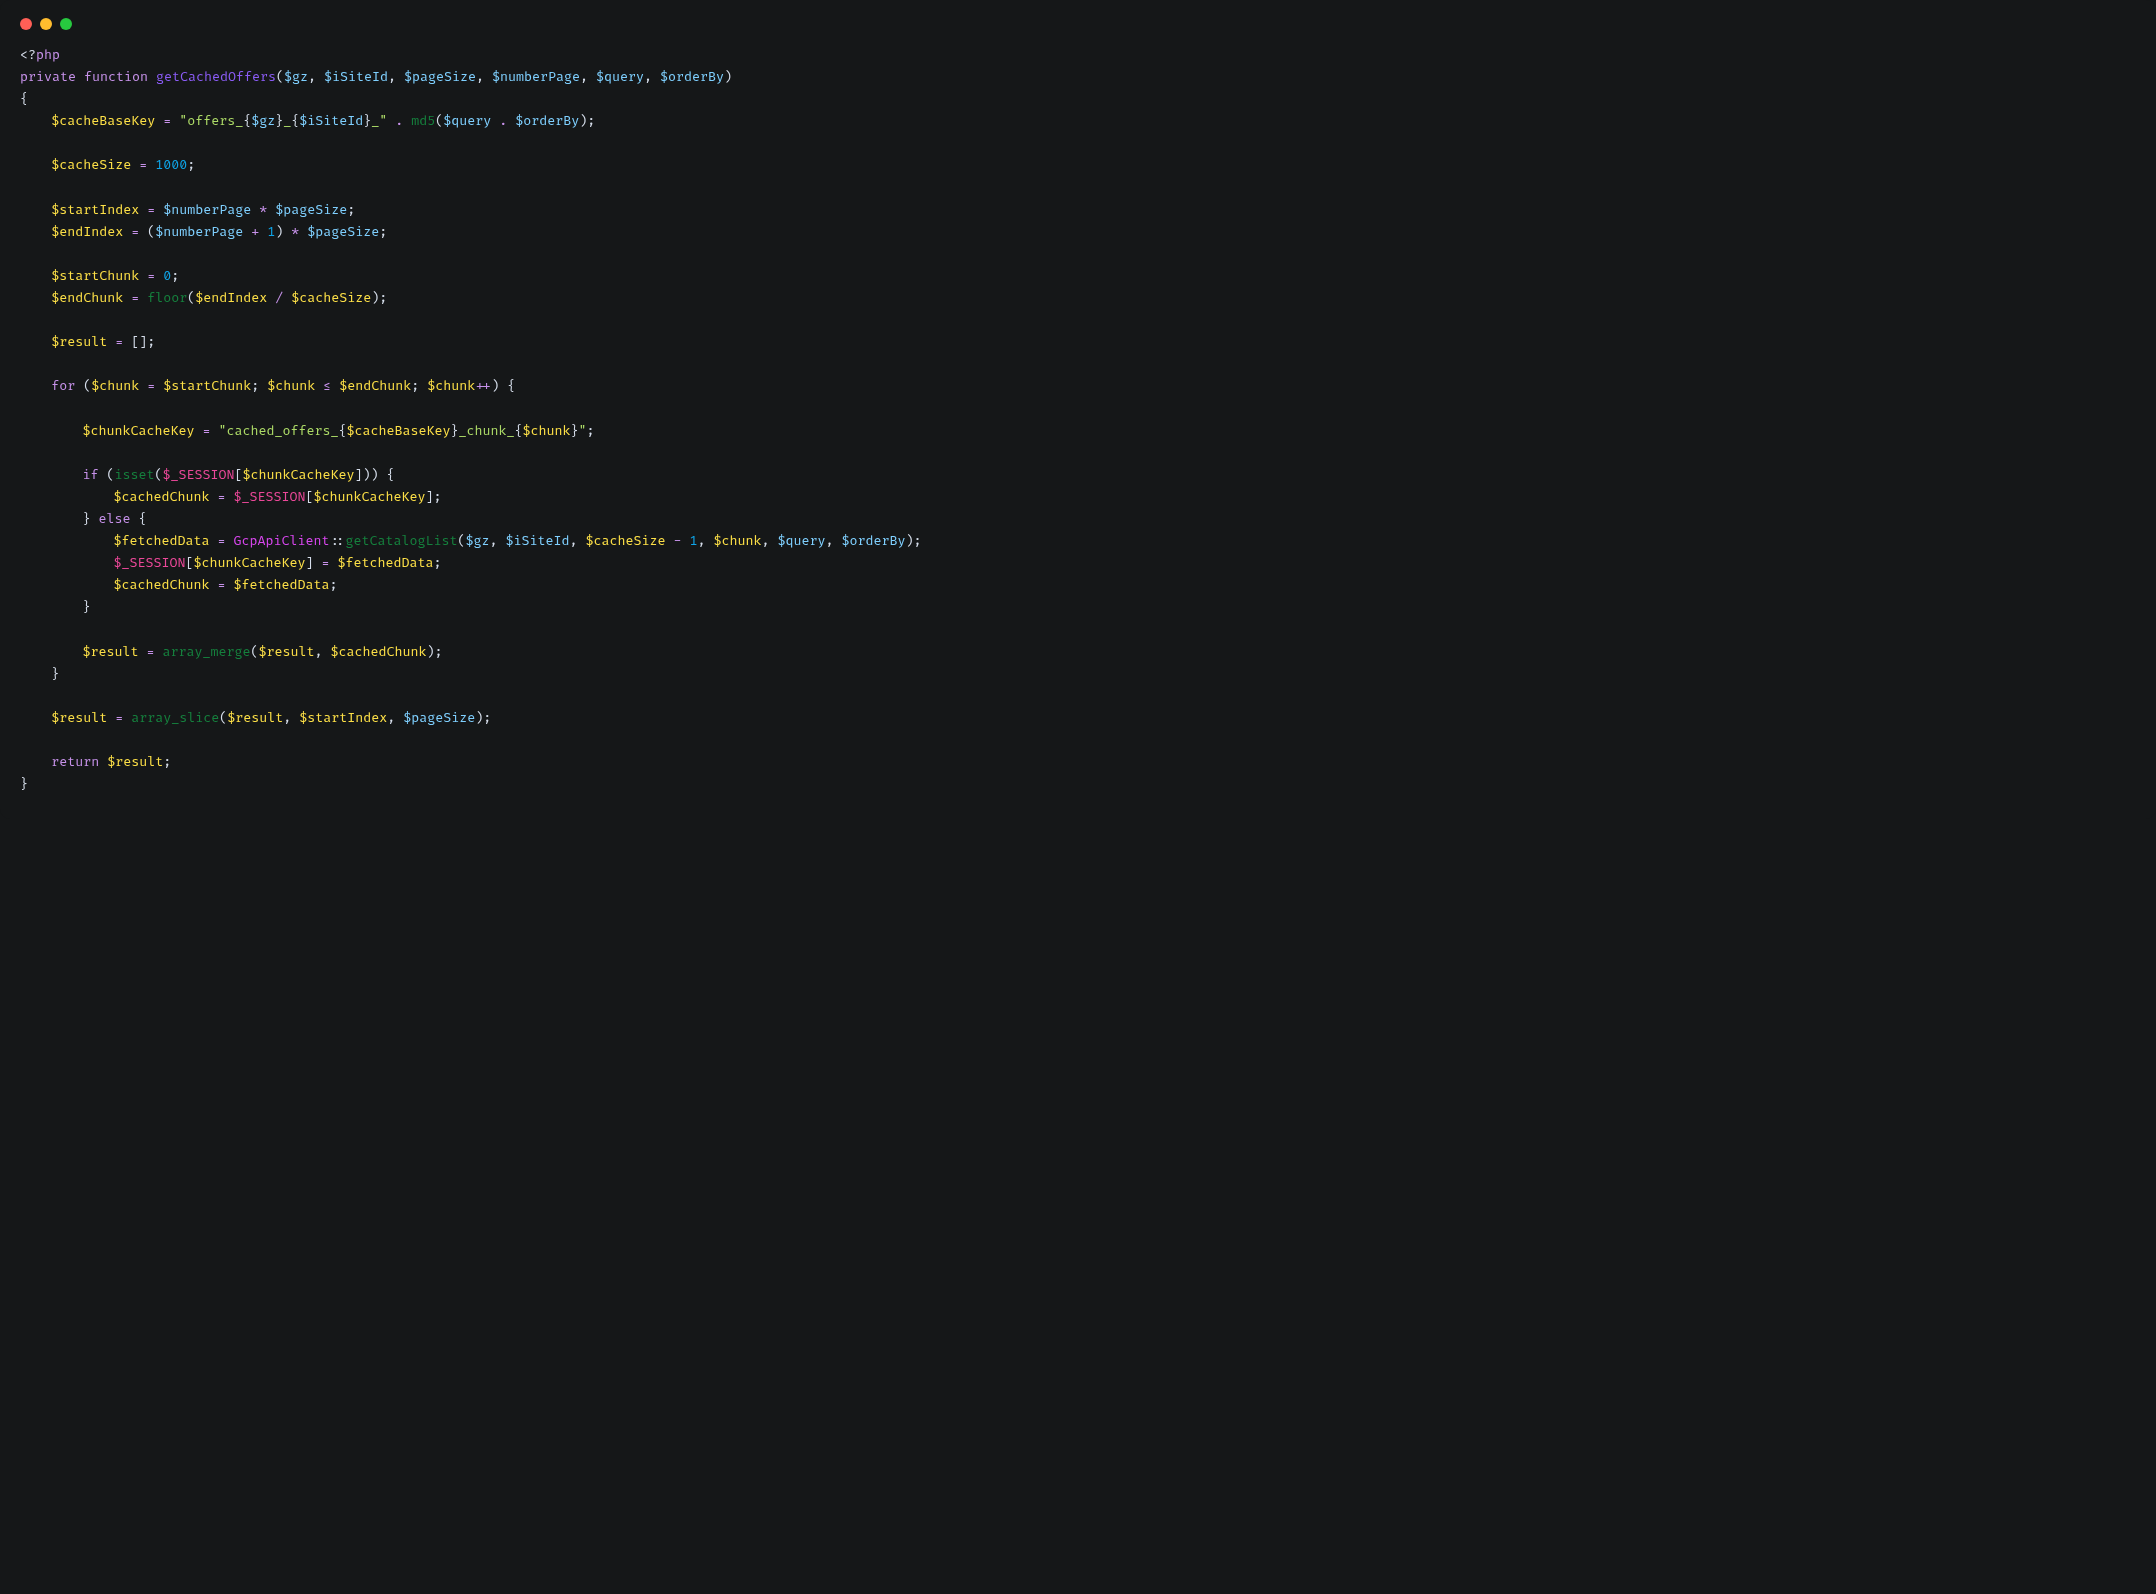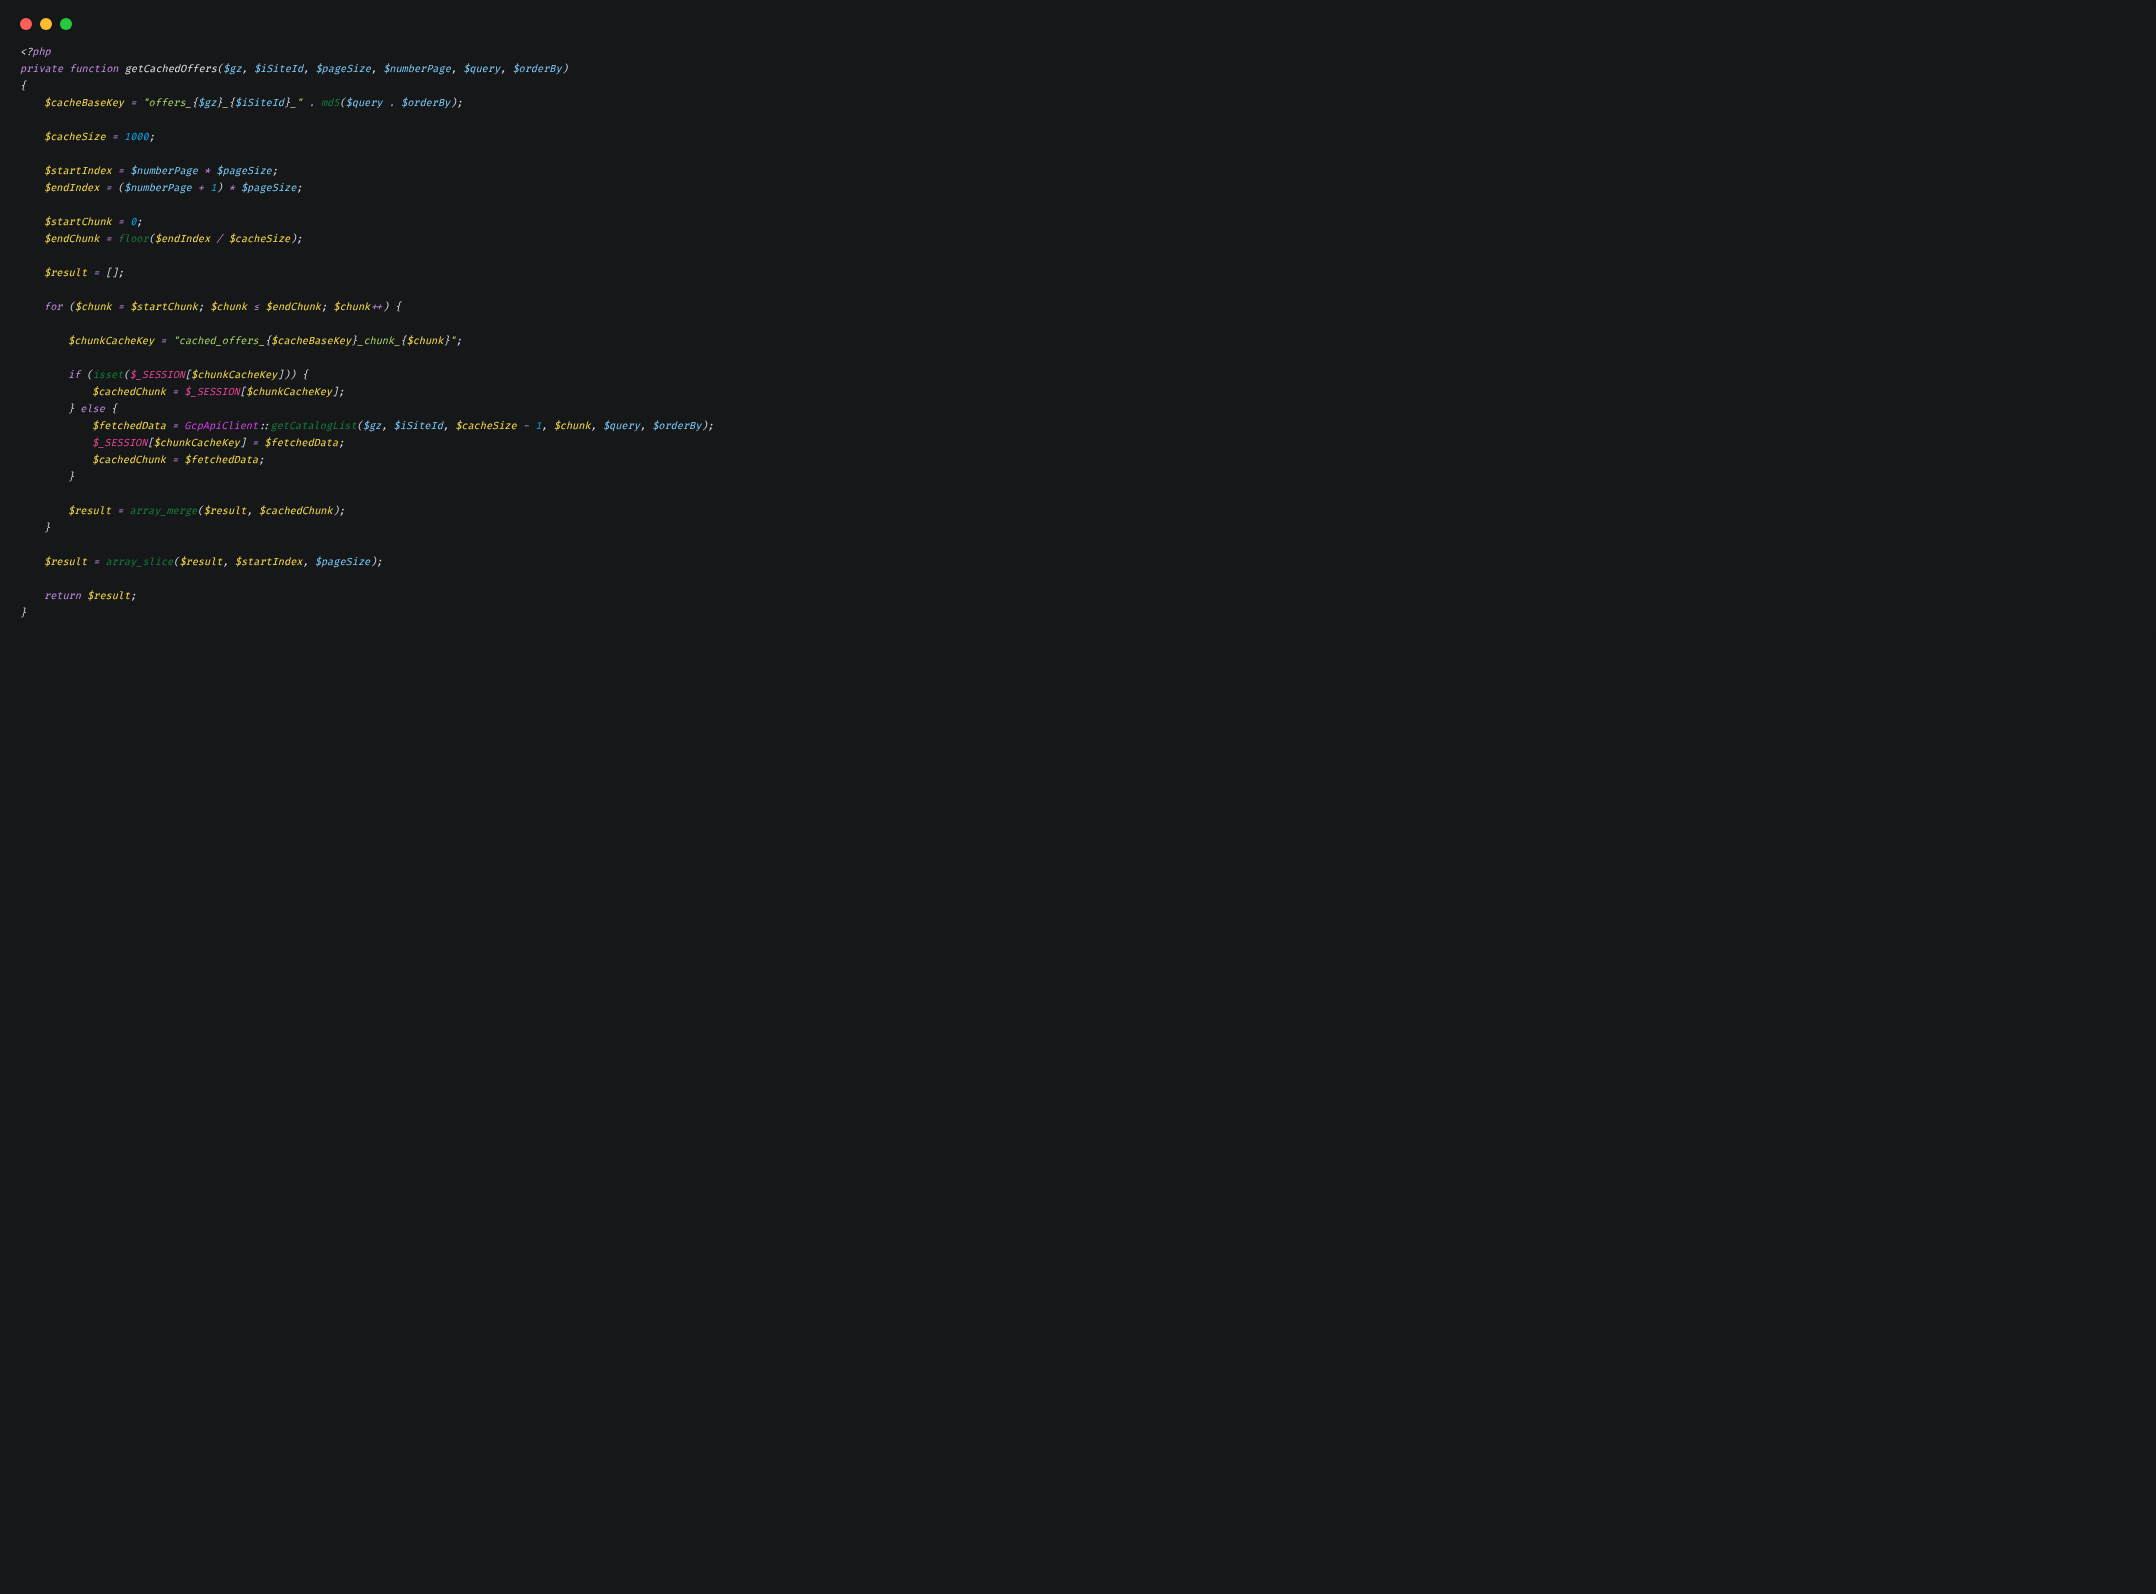--- a/index.html
+++ b/index.html
@@ -25,33 +25,32 @@
     height: 12px;
     border-radius: 50%;
   }
   .traffic-red { background: #ff5f56; }
   .traffic-yellow { background: #ffbd2e; }
   .traffic-green { background: #27c93f; }
 
   .code-area {
     font-family: "Fira Code", "JetBrains Mono", Menlo, Consolas, monospace;
     font-variant-ligatures: contextual;
-    font-size: 10px;
+    font-size: 13px;
     line-height: 1.7;
     color: #d4d4d4;
     padding: 4px 20px 24px 20px;
     white-space: pre;
     overflow-x: auto;
     tab-size: 4;
-    font-style: italic;
   }
   .line { display: block; }
   .c-keyword { color: #c792ea; }
   .c-fn      { color: #15803d; }
-  .c-funcname{ color: #e5e5e5; }
+  .c-funcname{ color: #8b5cf6; }
   .c-var     { color: #fde047; }
   .c-param   { color: #7fd0ff; margin-top: 40px; }
   .c-string  { color: #addb67; }
   .c-interp  { color: #d6deeb; }
   .c-num     { color: #0ea5e9; }
   .c-punct   { color: #d6deeb; }
   .c-global  { color: #ec4899; }
   .c-op      { color: #c792ea; }
   .c-type    { color: #d946ef; }
 

